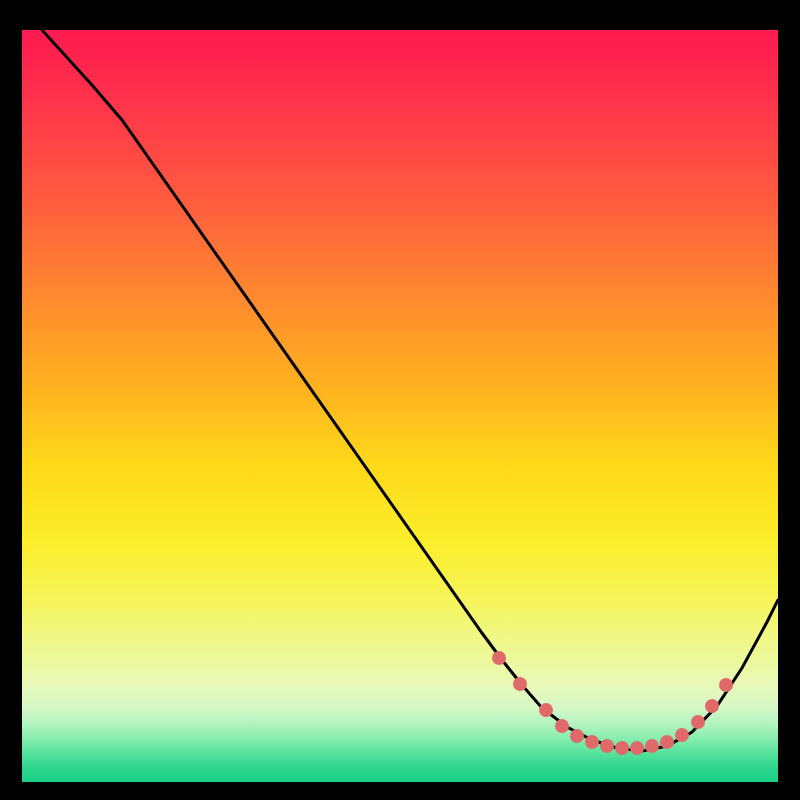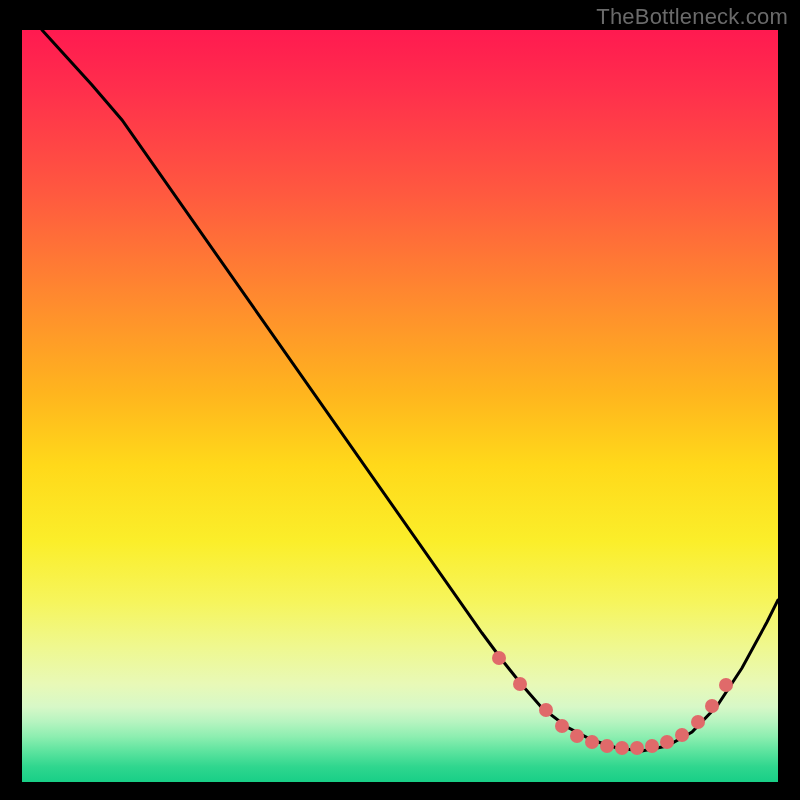--- a/index.html
+++ b/index.html
@@ -73,21 +73,20 @@
   }
   .marker {
     fill: #e06a6a;
     stroke: none;
   }
 </style>
 </head>
 <body>
 
 <div class="stage">
-  <div class="attribution">TheBottleneck.com</div>
 
   <div class="plot-area">
     <div class="gradient"></div>
 
     <svg class="overlay" viewBox="0 0 756 752" preserveAspectRatio="none">
       <path id="curve-path" class="curve" d="M 20 0 L 70 55 L 100 90 L 460 603 L 480 630 L 500 655 L 520 678 L 545 697 L 570 710 L 595 718 L 620 721 L 645 716 L 670 702 L 695 676 L 720 638 L 745 592 L 756 570"></path>
       <g id="markers-group">
           <circle cx="477" cy="628" r="7" class="marker"></circle>
           <circle cx="498" cy="654" r="7" class="marker"></circle>
           <circle cx="524" cy="680" r="7" class="marker"></circle>

